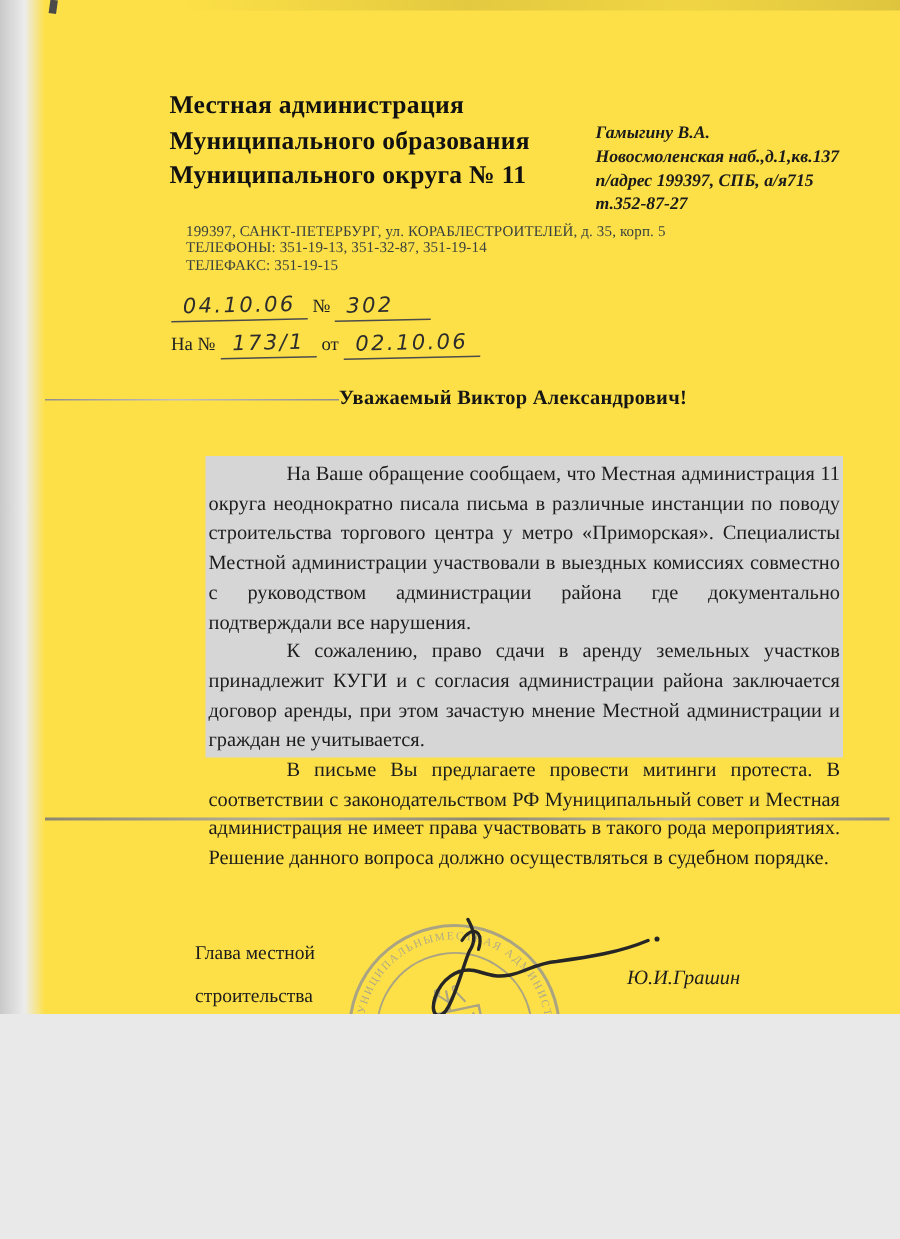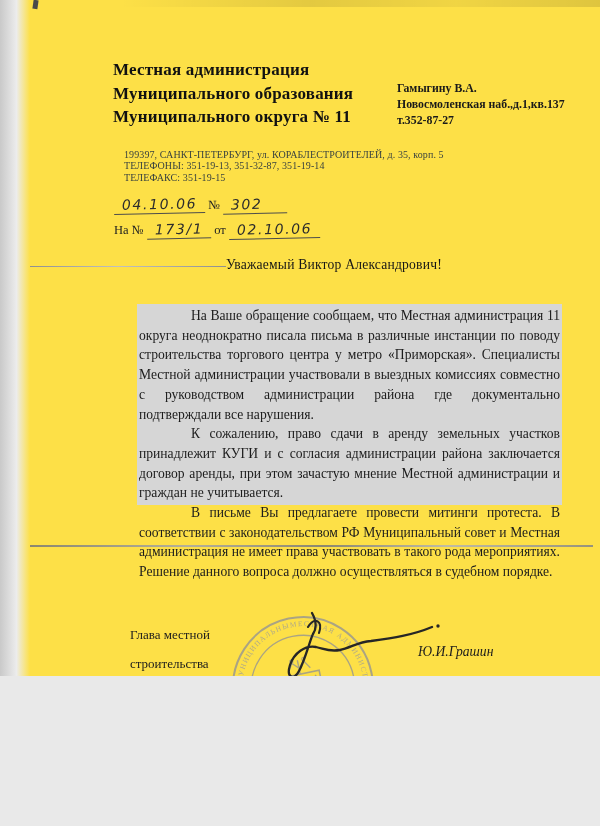--- a/index.html
+++ b/index.html
@@ -32,21 +32,21 @@
     opacity:.85;
   }
   
   .letterhead {
     position:absolute; left:113px; top:58px;
     font-weight:bold; font-size:17px; line-height:23.5px; letter-spacing:.2px;
     color:#111;
   }
   .recipient {
     position:absolute; left:397px; top:81px;
-    font-weight:bold; font-size:11.8px; line-height:15.8px;
+    font-weight:bold; font-style:italic; font-size:11.8px; line-height:15.8px;
     color:#1a1a1a; width:195px;
   }
   .contacts {
     position:absolute; left:124px; top:149px;
     font-size:10px; line-height:11.3px; color:#38413f; letter-spacing:.1px;
   }
   
   .ref-row1 { position:absolute; left:114px; top:196px; font-size:12.5px; }
   .ref-row2 { position:absolute; left:114px; top:221px; font-size:12.5px; }
   .hand {
@@ -54,21 +54,21 @@
     font-size:14px; color:#2d2d2d; letter-spacing:1.6px;
   }
   .u {
     display:inline-block; border-bottom:1.3px solid #4c4c4c;
     padding:0 8px 1px 8px; transform:rotate(-1.2deg);
   }
   .printed { font-size:12.5px; color:#222; }
   
   .salutation {
     position:absolute; left:226px; top:257px;
-    font-weight:normal; font-size:13.6px; color:#161616; letter-spacing:.2px;
+    font-weight:bold; font-size:13.6px; color:#161616; letter-spacing:.2px;
   }
   
   .body-block {
     position:absolute; left:103px; top:306px; width:421px;
     font-size:13.6px; line-height:19.7px; text-align:justify; color:#1c1c1c;margin-left:36px;
   }
   .body-block p { margin:0; text-indent:52px; }
   .highlight { background:#d6d6d6; box-shadow:0 0 0 2px #d6d6d6; }
   
   .sig-title {
@@ -95,20 +95,21 @@
 
   <div class="letterhead">
     <div>Местная администрация</div>
     <div>Муниципального образования</div>
     <div>Муниципального округа № 11</div>
   </div>
 
   <div class="recipient">
     <div>Гамыгину В.А.</div>
     <div>Новосмоленская наб.,д.1,кв.137</div>
+    <div>п/адрес 199397, СПБ, а/я715</div>
     <div>т.352-87-27</div>
   </div>
 
   <div class="contacts">
     <div>199397, САНКТ-ПЕТЕРБУРГ, ул. КОРАБЛЕСТРОИТЕЛЕЙ, д. 35, корп. 5</div>
     <div>ТЕЛЕФОНЫ: 351-19-13, 351-32-87, 351-19-14</div>
     <div>ТЕЛЕФАКС:  351-19-15</div>
   </div>
 
   <div class="ref-row1">

